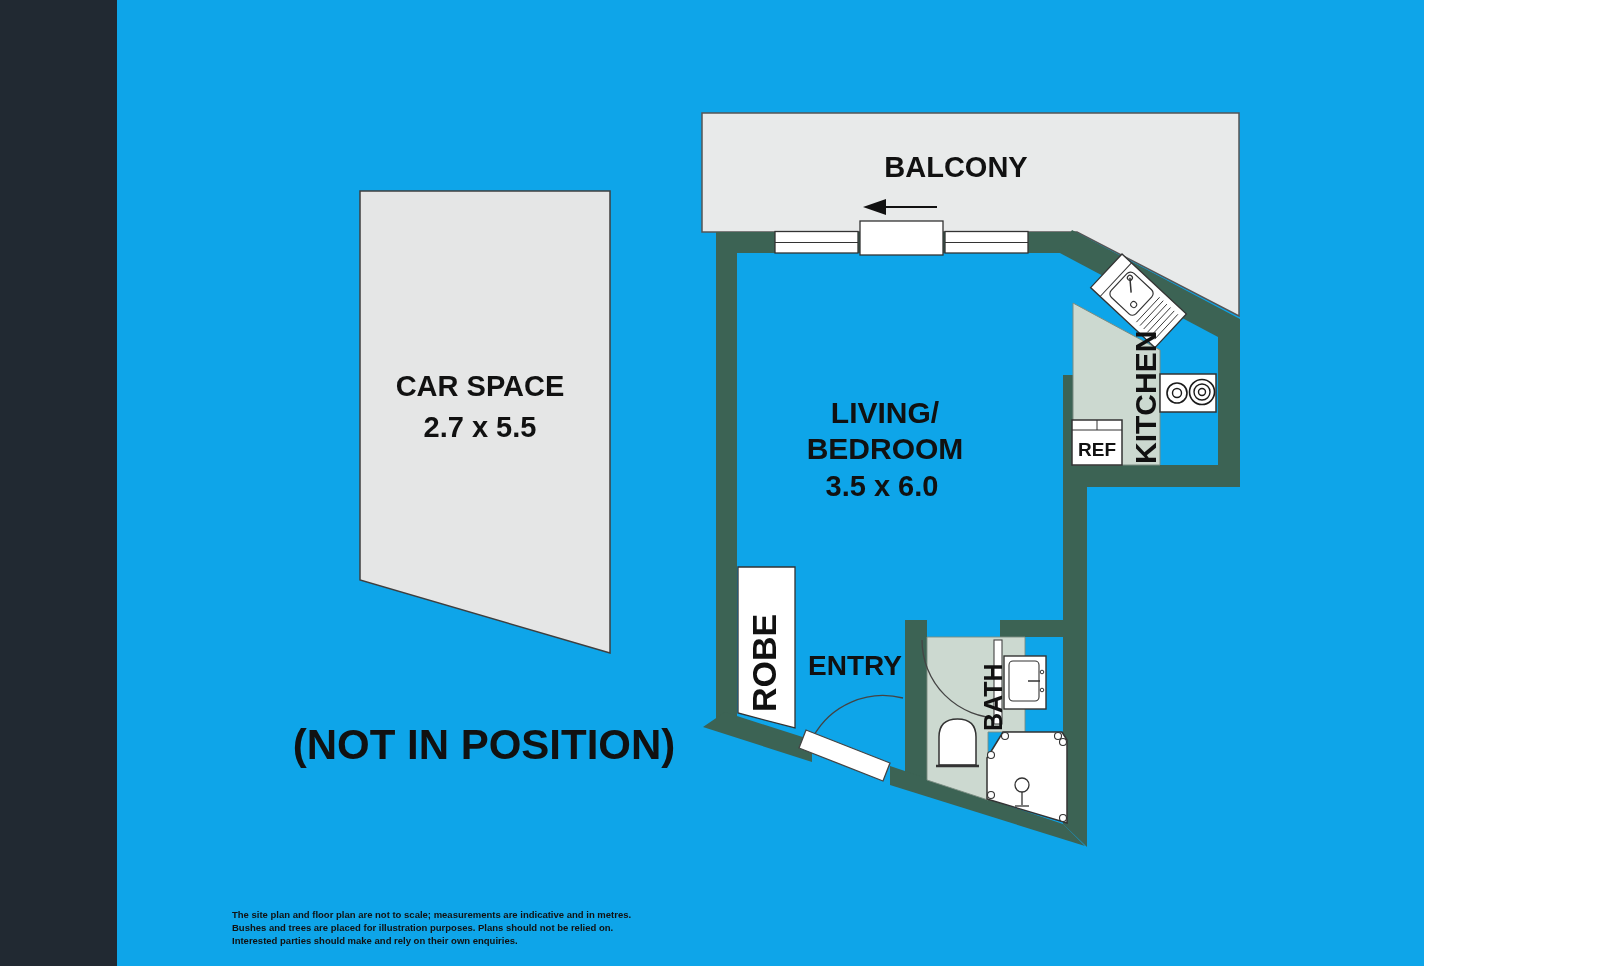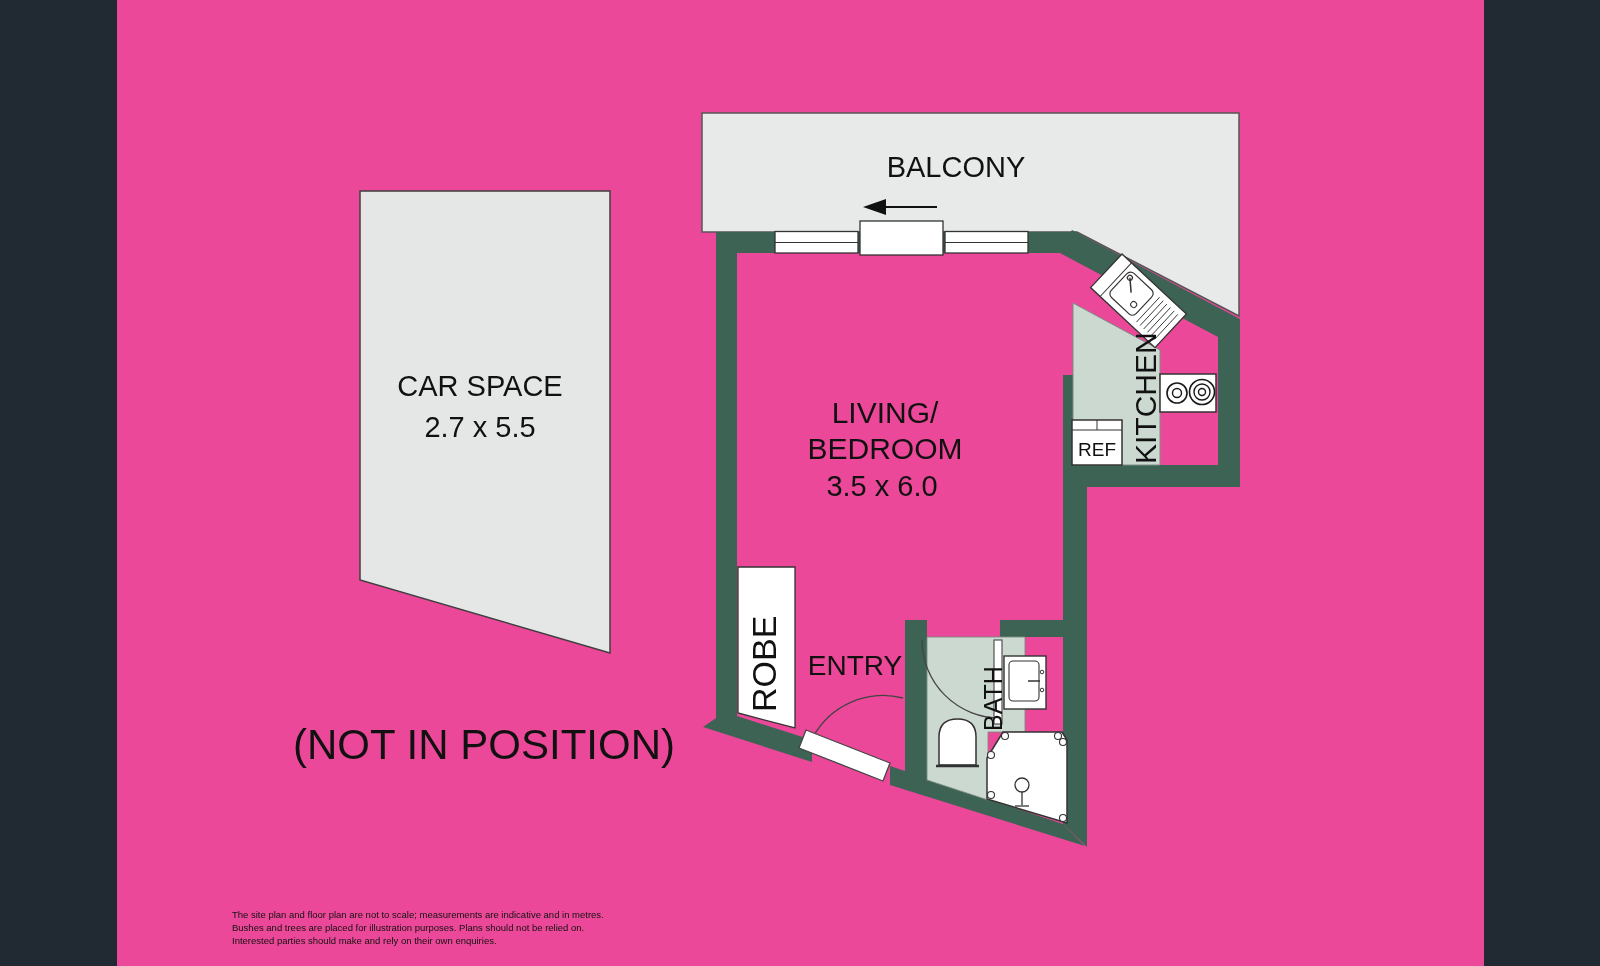--- a/index.html
+++ b/index.html
@@ -1,17 +1,17 @@
 <!DOCTYPE html>
 <html><head>
 <meta charset="utf-8">
 <style>
   html,body{margin:0;padding:0;background:#ffffff;}
-  .page{position:relative;width:1600px;height:966px;background:#ec4899;overflow:hidden;
-        font-family:"Liberation Sans","DejaVu Sans",sans-serif;}
+  .page{position:relative;width:1424px;height:966px;background:#0ea5e9;overflow:hidden;
+        font-family:"Liberation Sans","DejaVu Sans",sans-serif;font-weight:bold;}
   .letterbox{position:absolute;top:0;height:966px;background:#212932;}
   .letterbox.left{left:0;width:117px;}
   .letterbox.right{left:1484px;width:116px;}
   svg{position:absolute;left:0;top:0;}
   text{font-family:"Liberation Sans","DejaVu Sans",sans-serif;fill:#111111;}
 </style>
 </head>
 <body>
 
 <div class="page">

